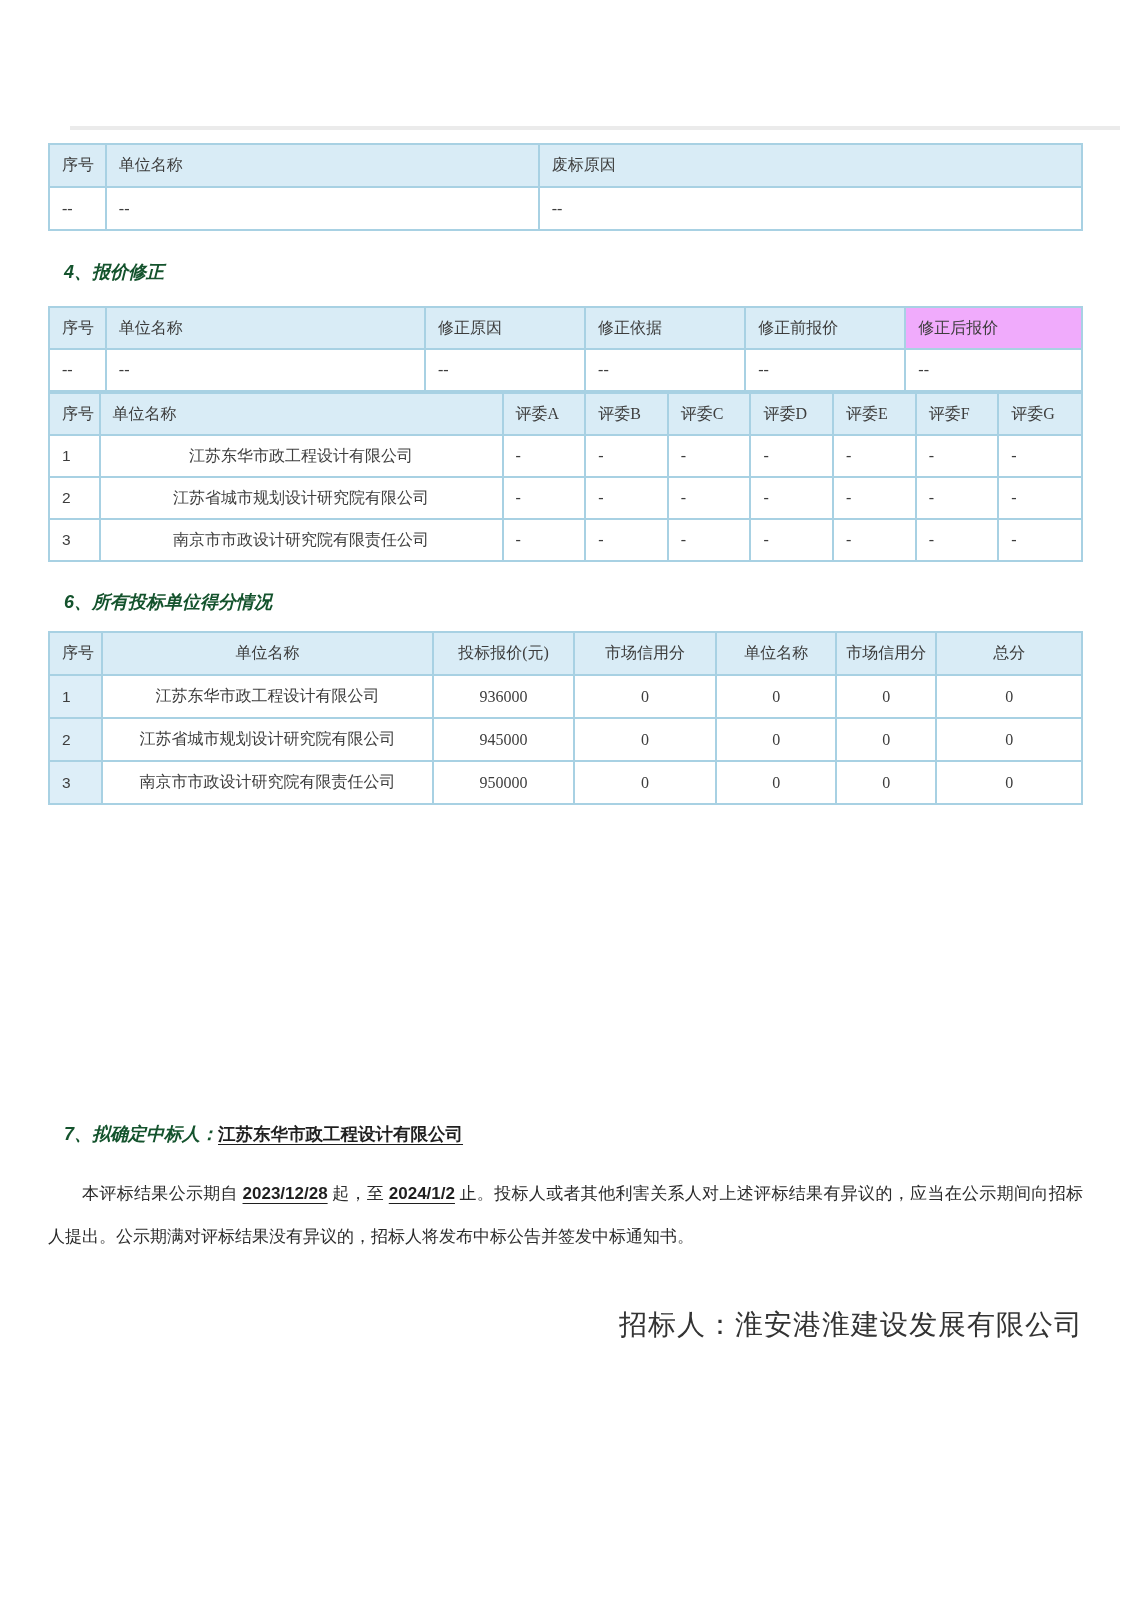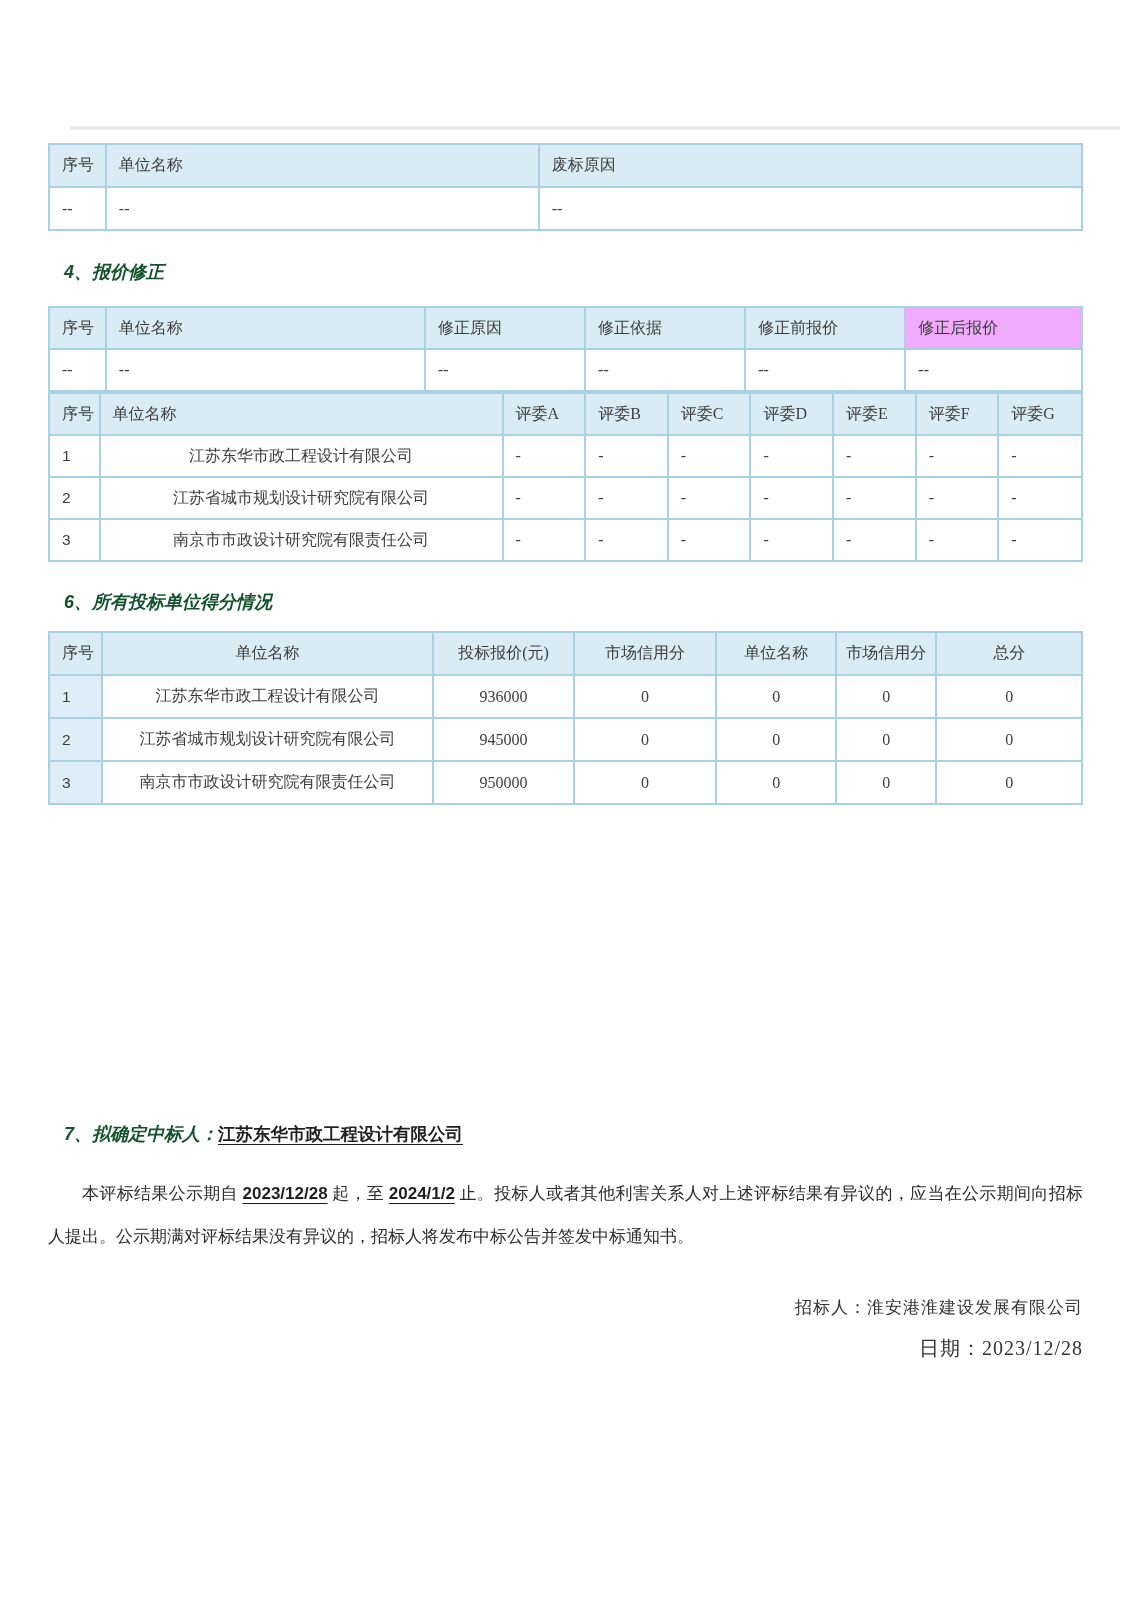--- a/index.html
+++ b/index.html
@@ -48,21 +48,21 @@
     text-align:justify;text-indent:2em;
   }
   .date-bold{
     font-family:"Liberation Sans","DejaVu Sans",sans-serif;
     font-weight:bold;font-size:17px;color:#1f1f1f;
     text-decoration:underline;text-underline-offset:4px;
   }
   .footer{
     text-align:right;color:#333333;letter-spacing:1px;
   }
-  .footer-tenderer{margin-top:38px;font-size:17px;}
+  .footer-tenderer{margin-top:48px;font-size:28px;}
   .footer-date{margin-top:16px;font-size:20px;}
   colgroup col{border:0;}
 </style>
 </head>
 <body>
 
 <div class="pagebreak-band"></div>
 
 <div class="content">
   <div class="spacer-top"></div>
@@ -230,14 +230,13 @@
 
   <div id="sec7-row">
     <span class="sec-title">7、拟确定中标人：</span><span class="winner-name">江苏东华市政工程设计有限公司</span>
   </div>
 
   <p class="notice">
     <span>本评标结果公示期自 </span><span class="date-bold">2023/12/28</span><span> 起，至 </span><span class="date-bold">2024/1/2</span><span> 止。投标人或者其他利害关系人对上述评标结果有异议的，应当在公示期间向招标人提出。公示期满对评标结果没有异议的，招标人将发布中标公告并签发中标通知书。</span>
   </p>
 
   <div class="footer footer-tenderer">招标人：淮安港淮建设发展有限公司</div>
-  <div class="footer footer-date">日期：2023/12/28</div>
 </div>
 
 </body></html>

